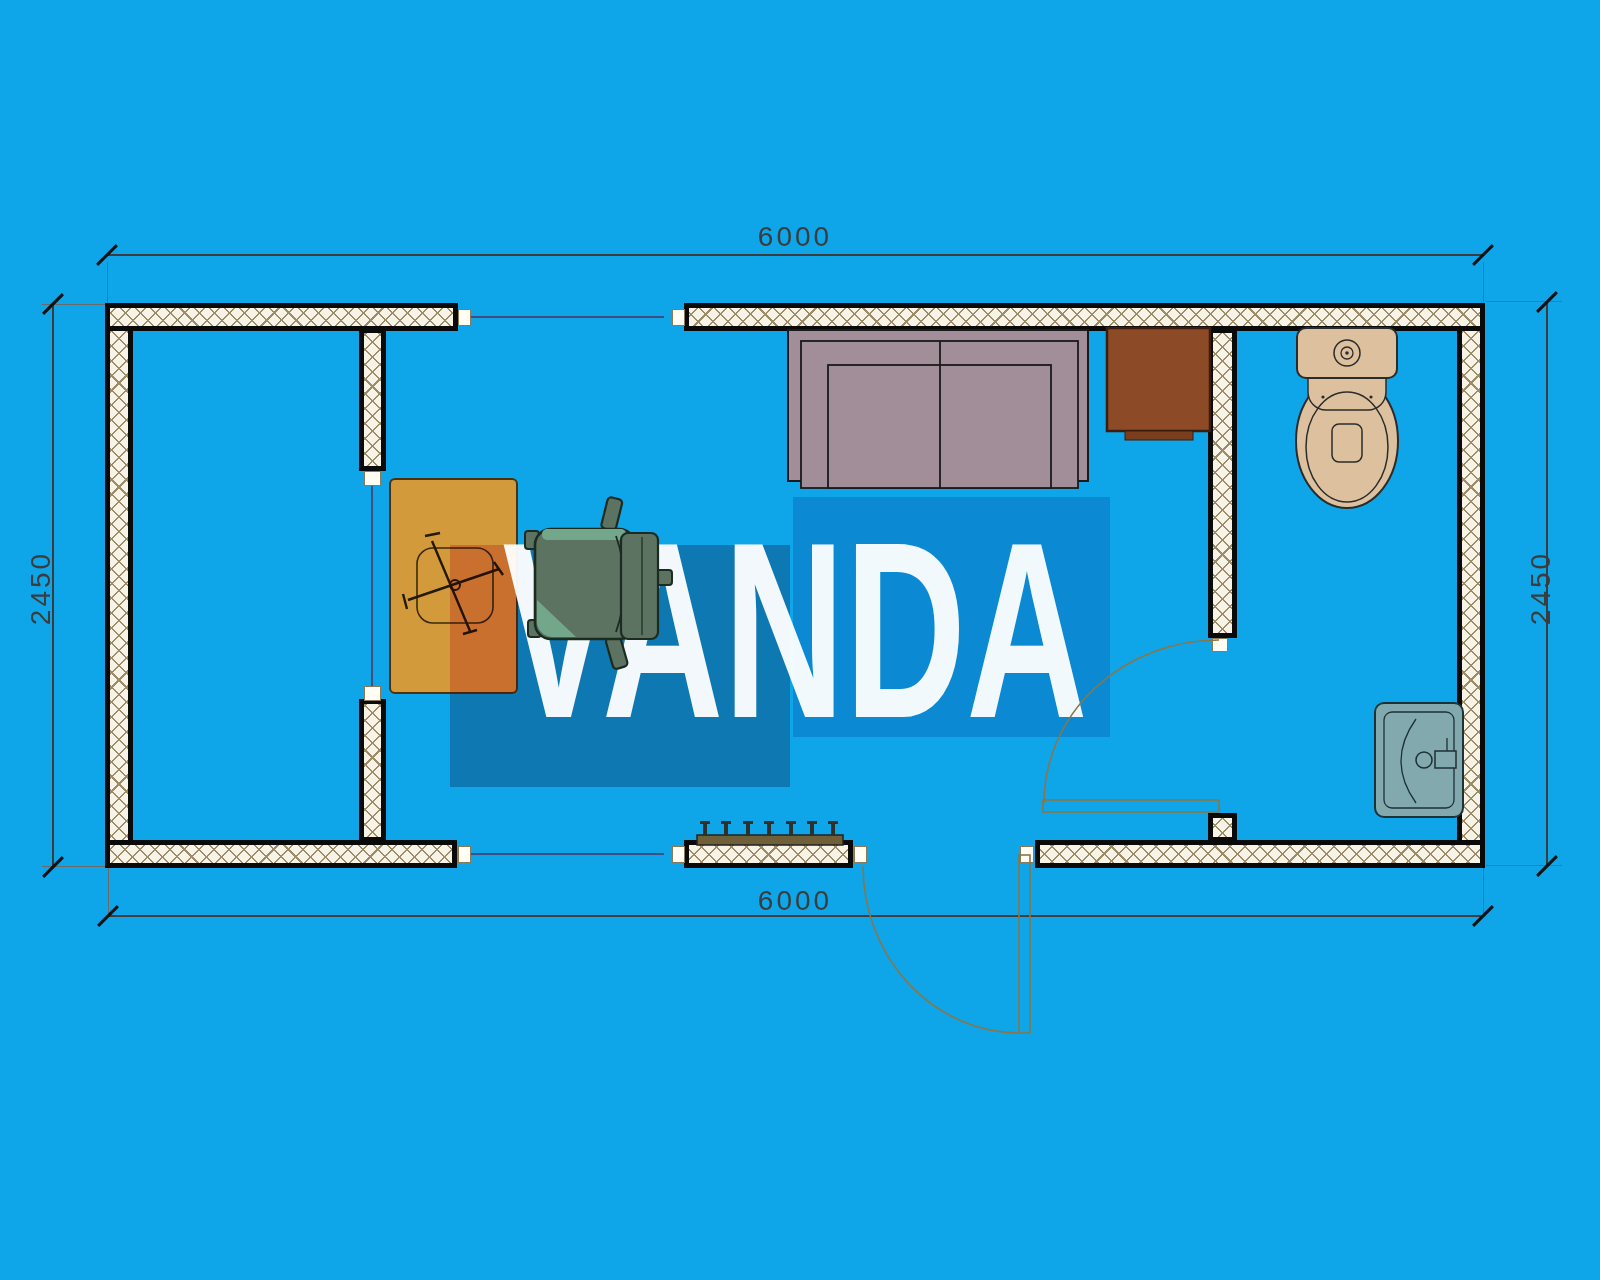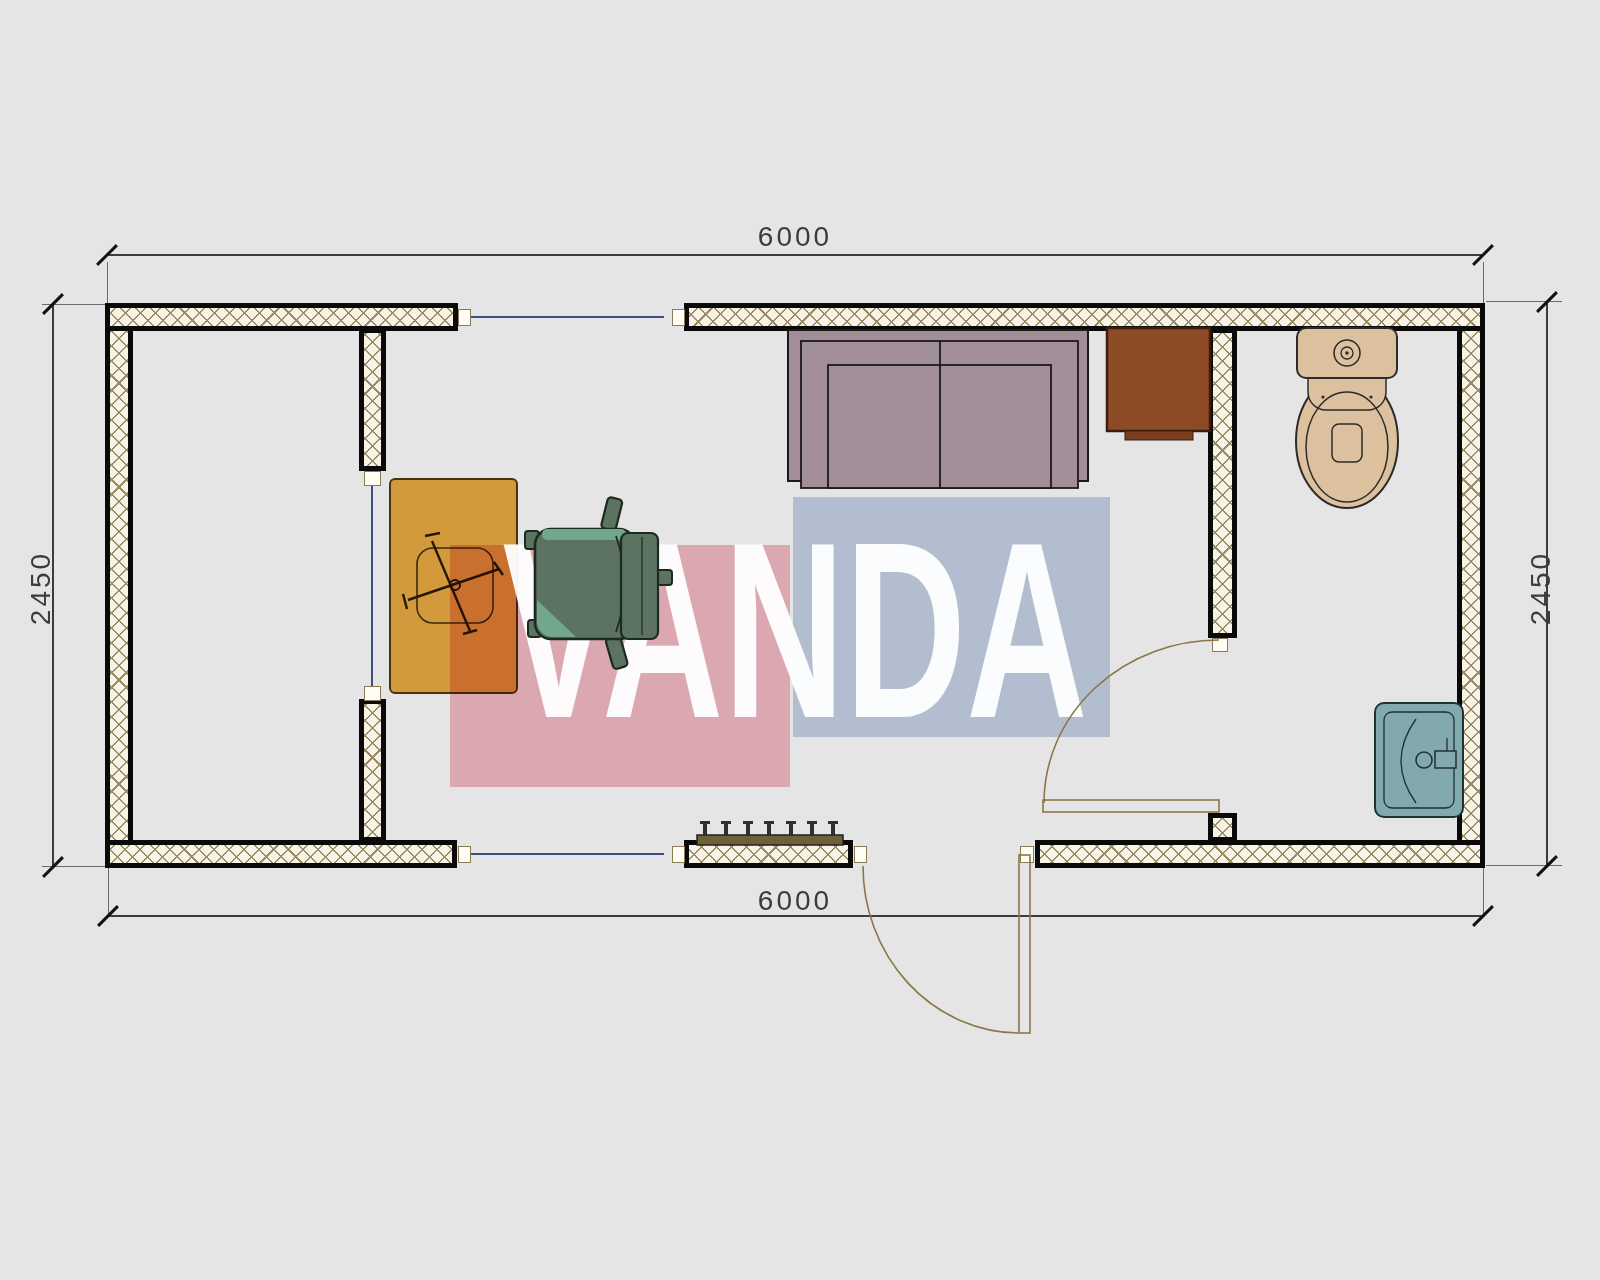--- a/index.html
+++ b/index.html
@@ -1,16 +1,16 @@
 <!DOCTYPE html>
 <html style="--wall-fill: #F7F3E6; --wall-hatch: #9C8D68; --wall-border: #0A0A0A; --dim-line: #3C3C3C; --ext-line: #6A6A6A; --centerline: #3F4E82; --door-line: #8A7648; --sofa: #A28E99; --desk: #D29A3B; --cabinet: #8C4A26; --cabinet-strip: #7A3E1E; --chair: #5C7362; --chair-accent: #73A78C; --toilet: #DDC19E; --sink: #81A9AE; --radiator: #6F6039; --wm-pink: #F4BAC4; --wm-blue: #C6D4E7;"><head>
 <meta charset="utf-8">
 <style>
   html,body{margin:0;padding:0;background:#ffffff;}
-  .plan{position:relative;width:1600px;height:1280px;background:#e5e5e5;overflow:hidden;
+  .plan{position:relative;width:1600px;height:1280px;background:#0ea5e9;overflow:hidden;
         font-family:"Liberation Sans",sans-serif;}
   
   .wall{position:absolute;box-sizing:border-box;border:5px solid var(--wall-border,#0a0a0a);
     background:
       repeating-linear-gradient(45deg, rgba(0,0,0,0) 0 9px, var(--wall-hatch,#9c8d68) 9px 10.5px),
       repeating-linear-gradient(-45deg, rgba(0,0,0,0) 0 9px, var(--wall-hatch,#9c8d68) 9px 10.5px),
       var(--wall-fill,#f7f3e6);
     z-index:15;}
   
   .jamb{position:absolute;background:#fffdf4;border:1px solid #8a7a55;z-index:16;}

